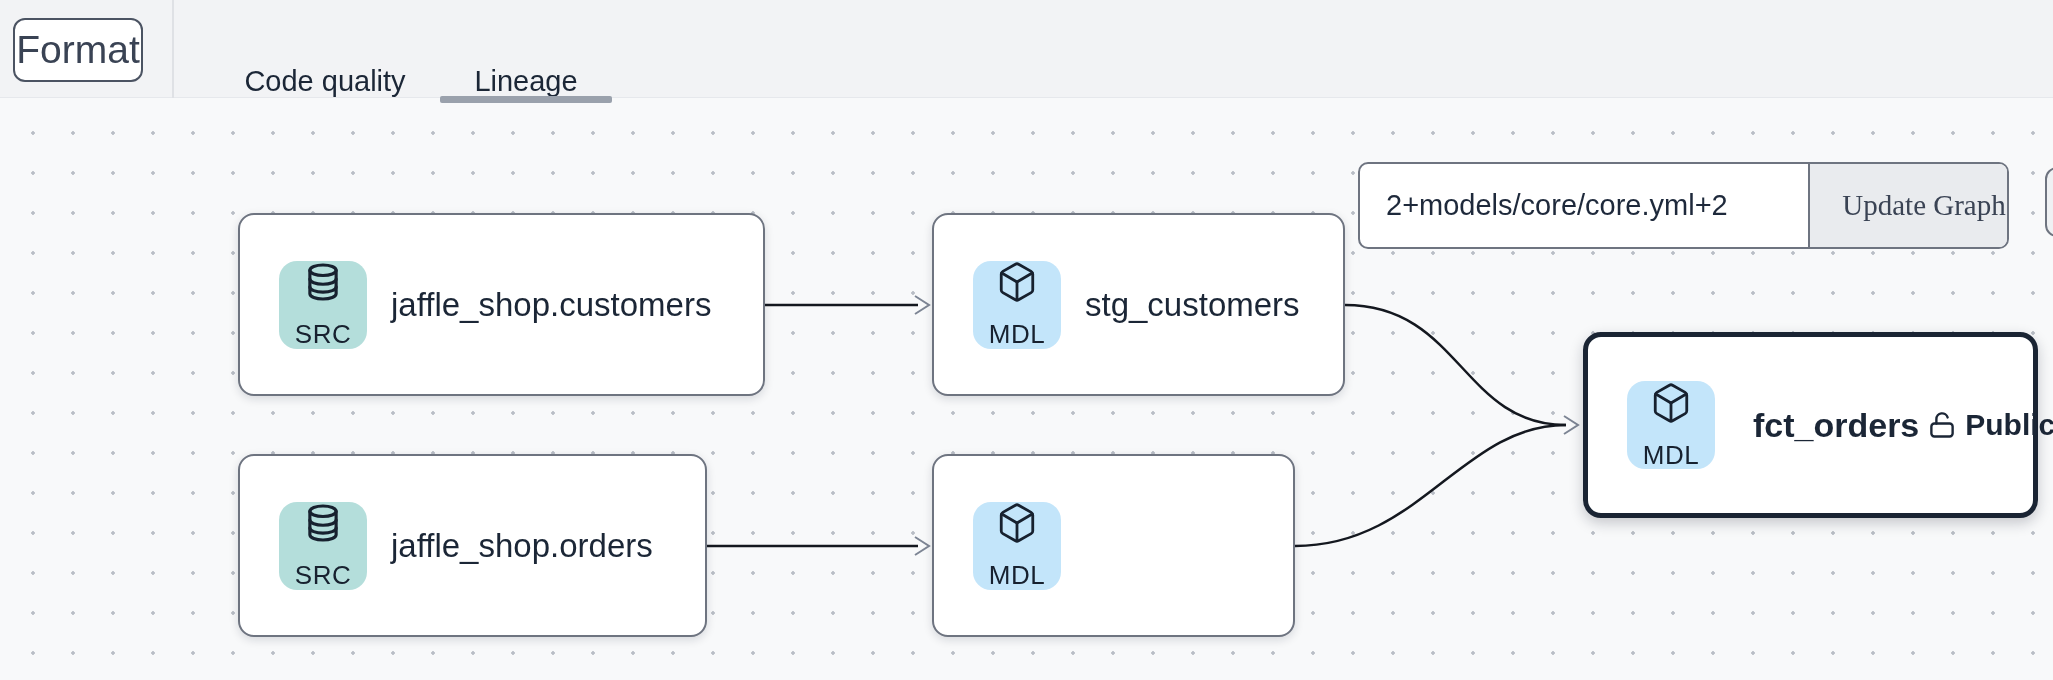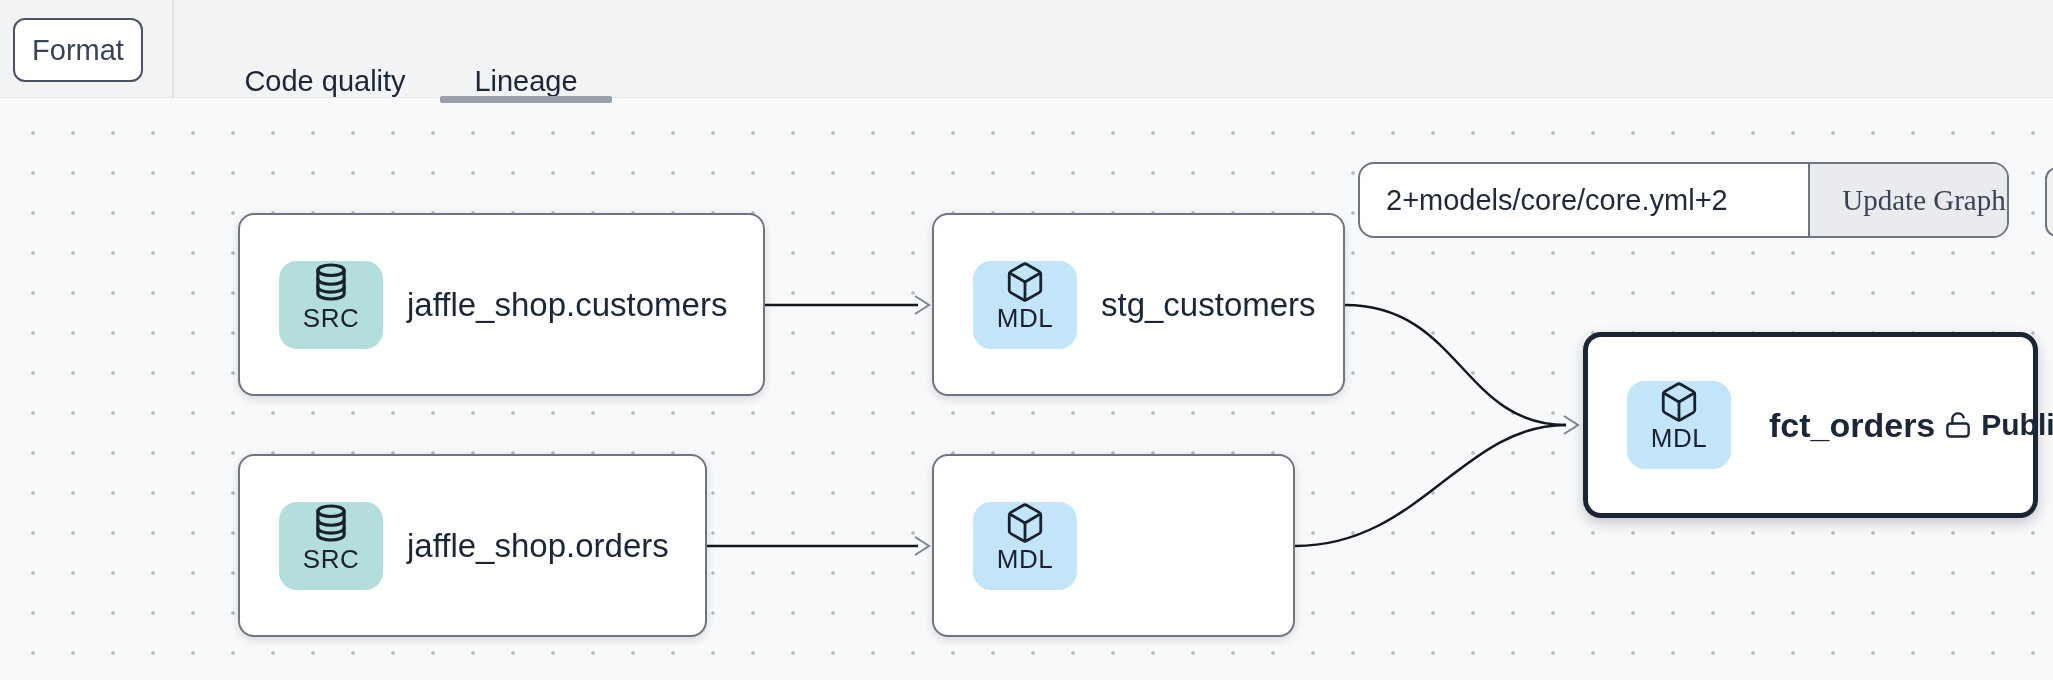--- a/index.html
+++ b/index.html
@@ -7,53 +7,53 @@
     --node-border:#6e7480; --selected-border:#1a2433; --text:#1b2636;
     --muted-text:#3a4354; --teal:#b4dedb; --blue:#c3e5fa; --edge:#14181f;
     --arrowhead:#7d8594; --underline:#9aa1ac; --button-bg:#e9ebee;
   }
   *{margin:0;padding:0;box-sizing:border-box;}
   html,body{width:2053px;height:680px;overflow:hidden;}
   body{font-family:"Liberation Sans","DejaVu Sans",sans-serif;color:var(--text);background:var(--canvas-bg);position:relative;}
 
   
   .topbar{position:absolute;left:0;top:0;width:2053px;height:98px;background:var(--topbar-bg);border-bottom:1px solid #e6e8ec;z-index:5;}
-  .format-btn{position:absolute;left:13px;top:18px;width:130px;height:64px;background:#ffffff;border:2px solid #4b5362;border-radius:12px;display:flex;align-items:center;justify-content:center;font-size:29px;color:var(--muted-text);cursor:pointer;}
+  .format-btn{position:absolute;left:13px;top:18px;width:130px;height:64px;background:#ffffff;border:2px solid #4b5362;border-radius:12px;display:flex;align-items:center;justify-content:center;font-size:39px;color:var(--muted-text);cursor:pointer;}
   .topbar-divider{position:absolute;left:172px;top:0;width:2px;height:98px;background:#dfe1e5;}
   .tab{position:absolute;top:0;height:98px;display:flex;align-items:flex-end;justify-content:center;font-size:29px;color:var(--text);cursor:pointer;}
   .tab-code-quality{left:213px;width:224px;}
   .tab-lineage{left:440px;width:172px;}
   .tab-underline{position:absolute;left:0;bottom:-5px;width:100%;height:7px;background:var(--underline);border-radius:2px;}
 
   
   .canvas{position:absolute;left:0;top:98px;width:2053px;height:582px;background-color:var(--canvas-bg);background-image:radial-gradient(circle,var(--dot) 1.5px,rgba(0,0,0,0) 2px);background-size:40px 40px;background-position:13px 15px;}
   .edges{position:absolute;left:0;top:0;width:2053px;height:582px;pointer-events:none;}
 
   
   .node{position:absolute;background:#ffffff;border:2px solid var(--node-border);border-radius:16px;box-shadow:0 3px 10px rgba(16,24,40,.14);display:flex;align-items:center;padding-left:39px;cursor:pointer;}
   .node.selected{border:5px solid var(--selected-border);border-radius:18px;box-shadow:0 5px 14px rgba(16,24,40,.22);}
-  .icon-box{width:104px;height:88px;border-radius:18px;display:flex;flex-direction:column;align-items:center;flex:none;color:#17212f;}
+  .icon-box{width:88px;height:88px;border-radius:18px;display:flex;flex-direction:column;align-items:center;justify-content:center;flex:none;color:#17212f;gap:16px;}
   .icon-box.src{background:var(--teal);}
   .icon-box.mdl{background:var(--blue);}
   .icon-box svg{width:42px;height:42px;display:block;}
   .icon-box .res-type{font-size:26px;line-height:28px;letter-spacing:.5px;margin-top:1px;}
   .node-label{font-size:33px;margin-left:24px;white-space:nowrap;}
   .node-text-col{margin-left:38px;display:flex;flex-direction:row;gap:8px;font-weight:bold;}
   .node-text-col .node-label{margin-left:0;font-size:34px;}
   .badge-row{display:flex;align-items:center;gap:8px;font-size:30px;}
   .badge-row svg{width:30px;height:30px;color:var(--text);}
 
   .n-jsc{left:238px;top:115px;width:527px;height:183px;}
   .n-stc{left:932px;top:115px;width:413px;height:183px;}
   .n-jso{left:238px;top:356px;width:469px;height:183px;}
   .n-sto{left:932px;top:356px;width:363px;height:183px;}
   .n-fct{left:1583px;top:234px;width:455px;height:186px;}
 
   
-  .selector-group{position:absolute;left:1358px;top:64px;width:651px;height:76px;display:flex;border:2px solid var(--node-border);border-radius:16px;background:#ffffff;overflow:hidden;}
+  .selector-group{position:absolute;left:1358px;top:64px;width:651px;height:87px;display:flex;border:2px solid var(--node-border);border-radius:10px;background:#ffffff;overflow:hidden;}
   .selector-input{flex:1;border:none;outline:none;background:transparent;font-family:inherit;font-size:29px;color:#1e293b;padding:0 20px 0 26px;}
   .update-btn{width:230px;flex:none;background:var(--button-bg);border:none;border-left:2px solid var(--node-border);font-family:Liberation Serif, serif;font-size:29px;color:var(--muted-text);display:flex;align-items:center;justify-content:center;cursor:pointer;margin-left:25px;}
   .partial-btn{position:absolute;left:2045px;top:69px;width:60px;height:70px;background:#eff1f3;border:2px solid var(--node-border);border-radius:12px;}
 </style>
 </head>
 <body>
 
 <div class="topbar">
   <button class="format-btn">Format</button>
   <div class="topbar-divider"></div>

